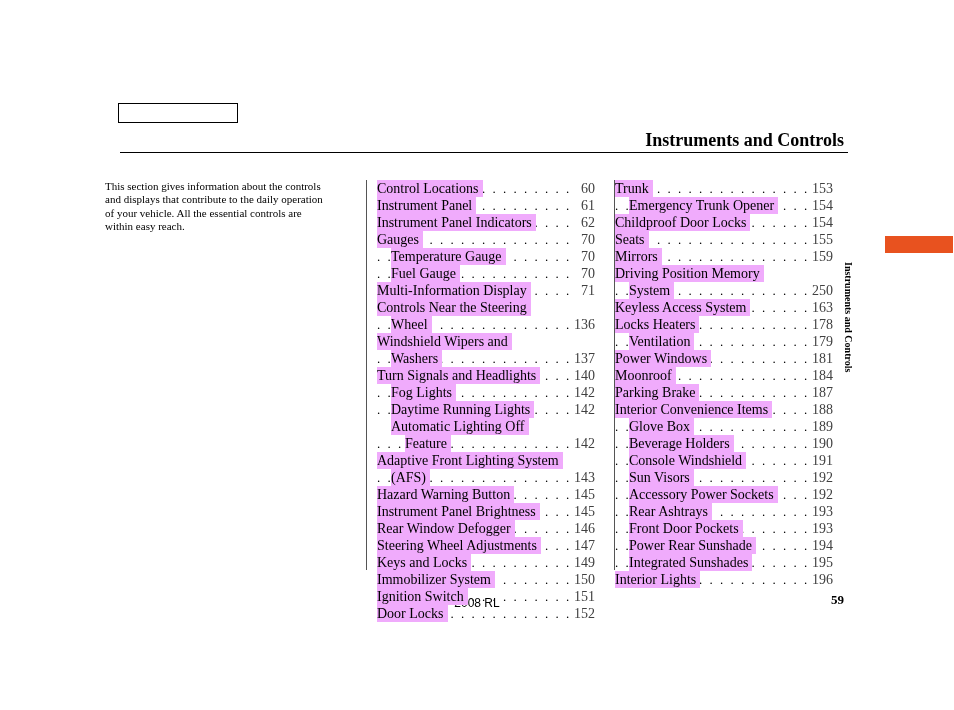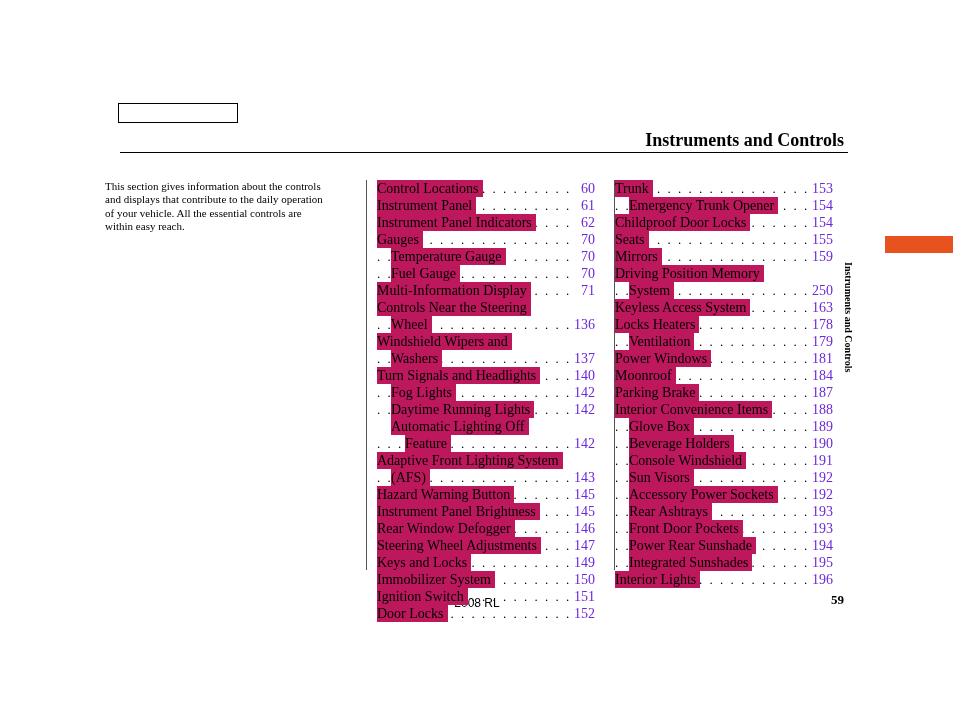--- a/index.html
+++ b/index.html
@@ -78,33 +78,33 @@
   .col3 { left: 614px; border-left: 1px solid #555; height: 390px; }
 
   .entry {
     position: relative;
     height: 17px;
     overflow: hidden;
   }
   .entry .label {
     position: absolute;
     left: 0;
-    background: #be185d;
+    background: #f0abfc;
     padding-right: 4px;
     z-index: 2;
     white-space: nowrap;
   }
   .entry.ind1 .label { left: 14px; }
   .entry .pg {
     position: absolute;
     right: 0;
     background: #fff;
     padding-left: 4px;
     z-index: 2;
-    color: #6d28d9;
+    color: #404040;
     cursor: pointer;
   }
   .entry.continuation .label { left: 14px; }
   
   .entry .dots {
     position: absolute;
     left: 0;
     right: 0;
     top: 1px;
     height: 14px;

